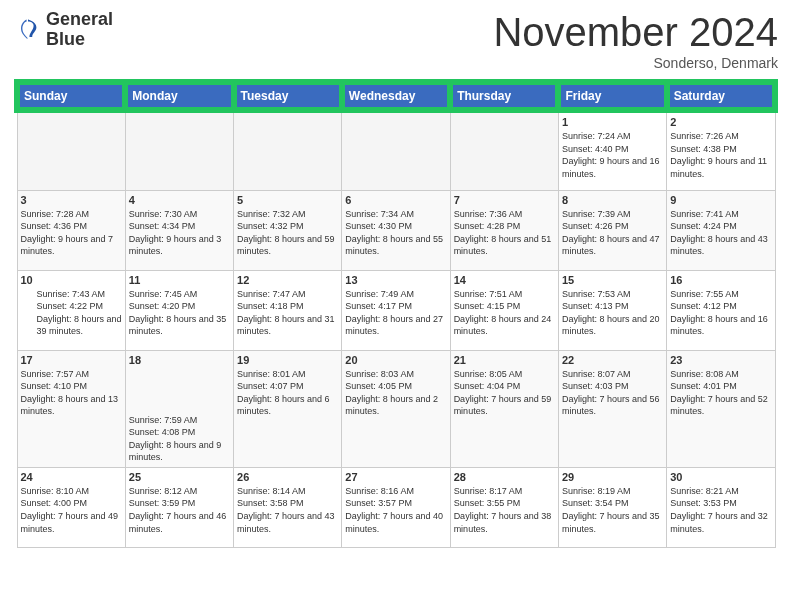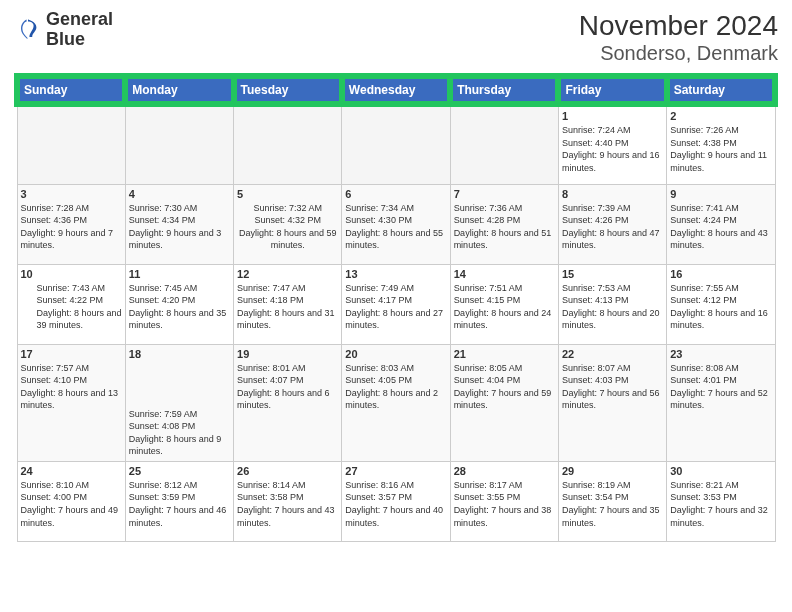--- a/index.html
+++ b/index.html
@@ -34,26 +34,26 @@
     }
     .logo-text span { display: block; }
     .logo-icon {
       width: 28px;
       height: 28px;
     }
     .title-block {
       text-align: right;
     }
     .month-title {
-      font-size: 28px;
+      font-size: 40px;
       font-weight: normal;
       color: #333;
     }
     .location {
-      font-size: 20px;
+      font-size: 14px;
       color: #555;
     }
     .calendar {
       width: 100%;
       border-collapse: collapse;
       table-layout: fixed;
     }
     .calendar th {
       background: #3a6bbf;
       color: #fff;
@@ -150,21 +150,21 @@
 Daylight: 9 hours and 7 minutes.</div>
           </td>
           <td>
             <span class="day-num">4</span>
             <div class="day-info" style="white-space: pre-line;">Sunrise: 7:30 AM
 Sunset: 4:34 PM
 Daylight: 9 hours and 3 minutes.</div>
           </td>
           <td>
             <span class="day-num">5</span>
-            <div class="day-info" style="white-space: pre-line; text-align: center;">Sunrise: 7:32 AM
+            <div class="day-info" style="white-space: pre-line;">Sunrise: 7:32 AM
 Sunset: 4:32 PM
 Daylight: 8 hours and 59 minutes.</div>
           </td>
           <td>
             <span class="day-num">6</span>
             <div class="day-info" style="white-space: pre-line;">Sunrise: 7:34 AM
 Sunset: 4:30 PM
 Daylight: 8 hours and 55 minutes.</div>
           </td>
           <td>

